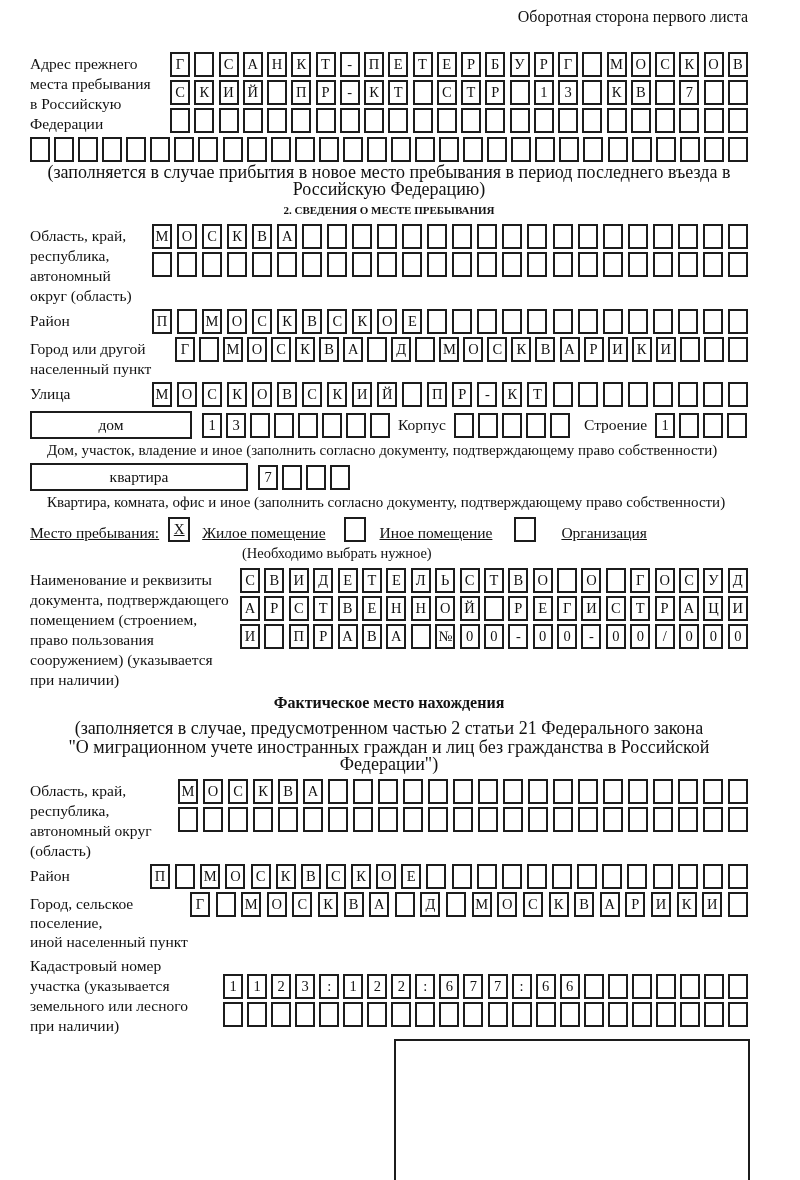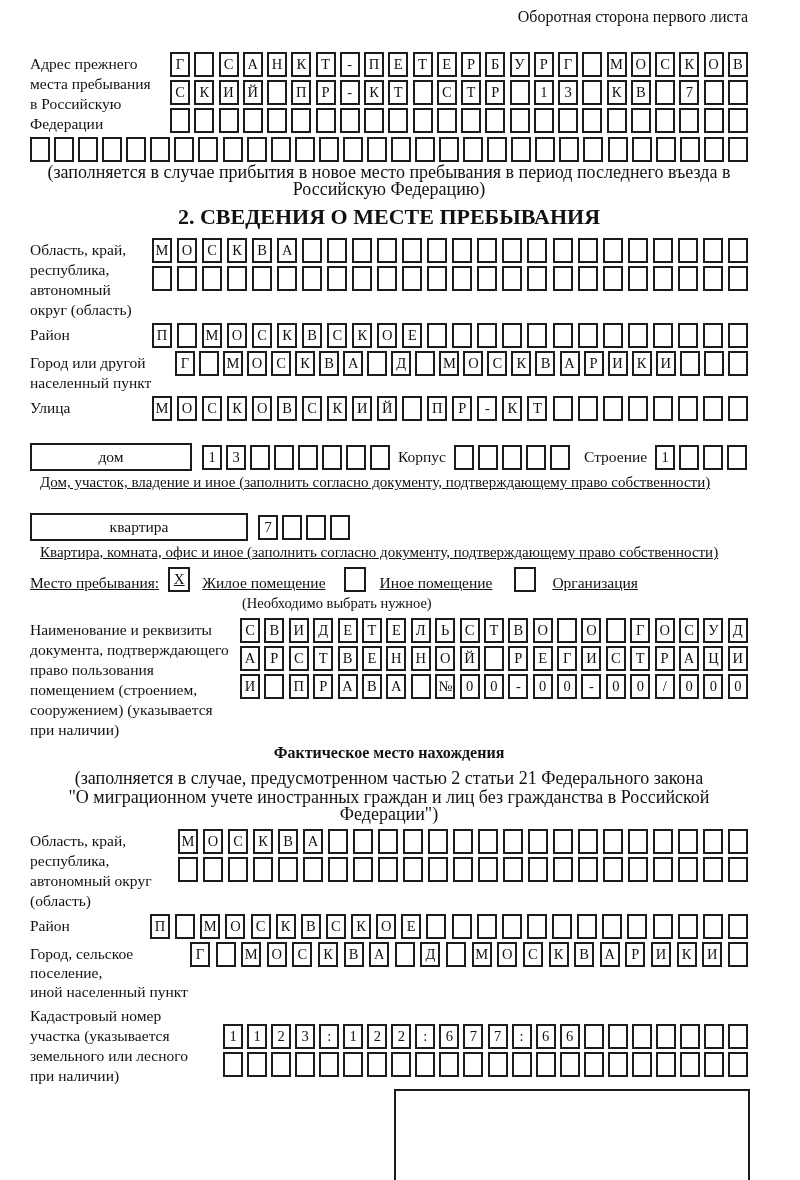--- a/index.html
+++ b/index.html
@@ -5,23 +5,23 @@
   html,body{margin:0;padding:0;background:#ffffff;}
   body{
     width:800px;height:1180px;overflow:hidden;
     color:#111;
     font-family:"Liberation Serif","DejaVu Serif",serif;
   }
   .page{padding:8px 52px 0 30px;width:718px;position:relative;}
 
   
   .hdr-note{text-align:right;font-size:16px;margin-bottom:26px;}
-  .sec-title{text-align:center;font-weight:bold;font-size:22px;margin:6px 0 8px 0;}
+  .sec-title{text-align:center;font-weight:bold;font-size:11px;margin:6px 0 8px 0;}
   .center-note{text-align:center;font-size:18px;line-height:17px;margin:2px 0;}
-  .left-note{font-size:15px;line-height:17px;margin:3px 0 4px 10px;text-decoration:underline;}
+  .left-note{font-size:15px;line-height:17px;margin:3px 0 4px 17px;}
 
   
   .form-row{display:flex;align-items:flex-start;margin-bottom:3px;}
   .row-label{flex:none;font-size:15.5px;line-height:20px;padding-top:2px;}
   .lbl-line{display:block;}
   .cells-col{display:flex;flex-direction:column;gap:3px;flex:1;min-width:0;}
   .cells{display:flex;justify-content:space-between;flex:1;min-width:0;}
   .cells-fixed{display:flex;gap:4px;}
   .cell{
     flex:none;box-sizing:border-box;width:20px;height:25px;
@@ -29,21 +29,21 @@
     display:inline-flex;align-items:center;justify-content:center;
     font-size:14.5px;line-height:1;background:#fff;
   }
   
   .w140{width:140px}.w122{width:122px}.w145{width:145px}.w210{width:210px}
   .w148{width:148px}.w120{width:120px}.w160{width:160px}.w193{width:193px}
 
   
   .boxed{box-sizing:border-box;border:2px solid #1c1c1c;height:28px;
     display:flex;align-items:center;justify-content:center;font-size:15.5px;background:#fff;}
-  .house-line{display:flex;align-items:center;margin:22px 0 2px 0;}
+  .house-line{display:flex;align-items:center;margin:4px 0 2px 0;}
   .house-box{width:162px;}
   .apt-box{width:218px;}
   .inline-lbl{font-size:15.5px;margin:0 8px;}
 
   
   .stay-row{display:flex;align-items:flex-end;margin-top:6px;font-size:15.5px;text-decoration:underline;}
   .chk{flex:none;box-sizing:border-box;width:22px;height:25px;border:2px solid #1c1c1c;
     display:inline-flex;align-items:center;justify-content:center;font-size:15px;background:#fff;}
   .stay-note{font-size:14.5px;margin:3px 0 6px 212px;}
 
@@ -382,30 +382,30 @@
   </div>
   <div class="left-note">Квартира, комната, офис и иное (заполнить согласно документу, подтверждающему право собственности)</div>
 
   <div class="stay-row">
     <span>Место пребывания:</span>
     <span class="chk" style="margin-left:9px;">X</span>
     <span style="margin-left:12px;">Жилое помещение</span>
     <span class="chk" style="margin-left:18px;"></span>
     <span style="margin-left:14px;">Иное помещение</span>
     <span class="chk" style="margin-left:22px;"></span>
-    <span style="margin-left:16px;">Организация</span>
+    <span style="margin-left:25px;">Организация</span>
   </div>
   <div class="stay-note">(Необходимо выбрать нужное)</div>
 
   <div class="form-row">
     <div class="row-label w210">
       <span class="lbl-line">Наименование и реквизиты</span>
       <span class="lbl-line">документа, подтверждающего</span>
+      <span class="lbl-line">помещением (строением,</span>
       <span class="lbl-line">право пользования</span>
-      <span class="lbl-line">помещением (строением,</span>
       <span class="lbl-line">сооружением) (указывается</span>
       <span class="lbl-line">при наличии)</span>
     </div>
     <div class="cells-col">
       <div class="cells">
           <span class="cell">С</span>
           <span class="cell">В</span>
           <span class="cell">И</span>
           <span class="cell">Д</span>
           <span class="cell">Е</span>

